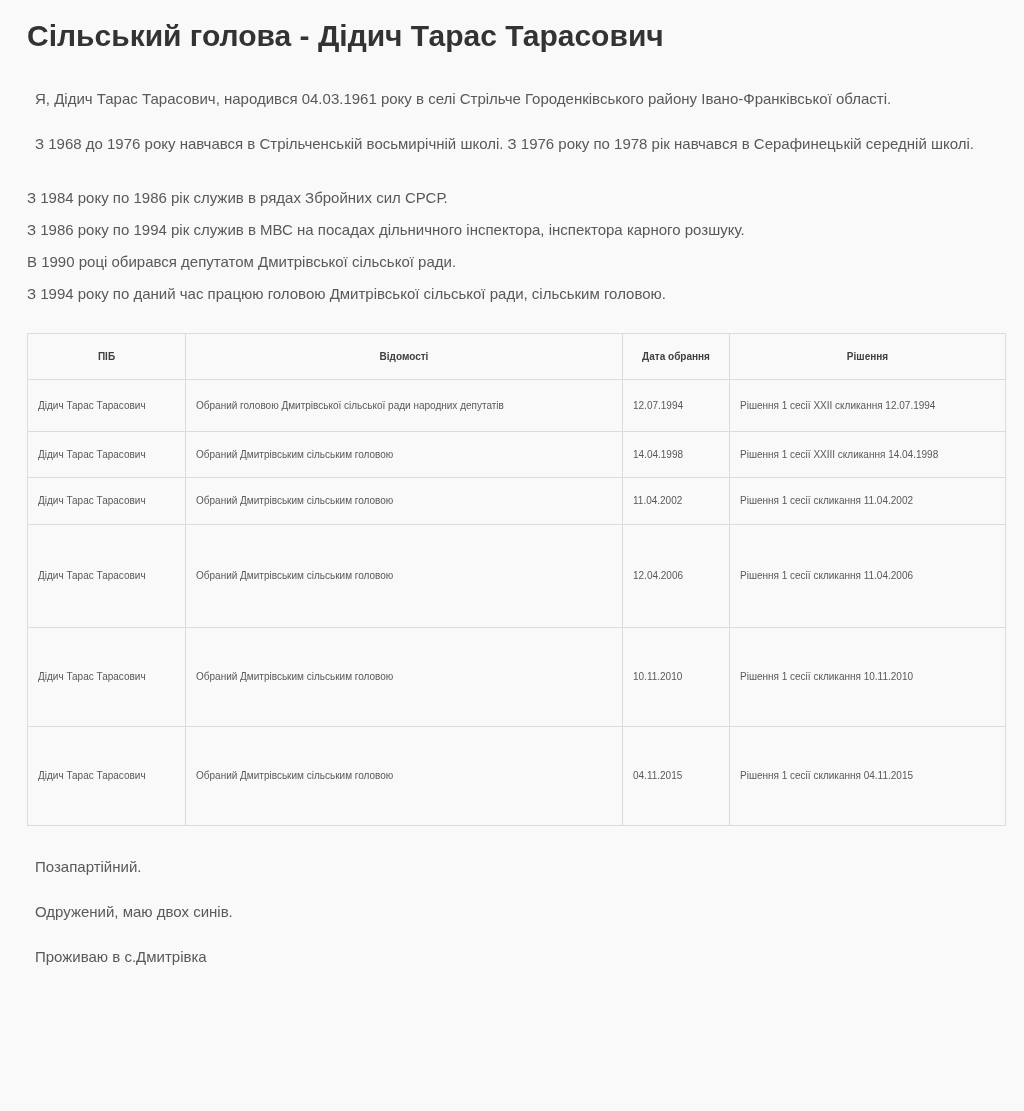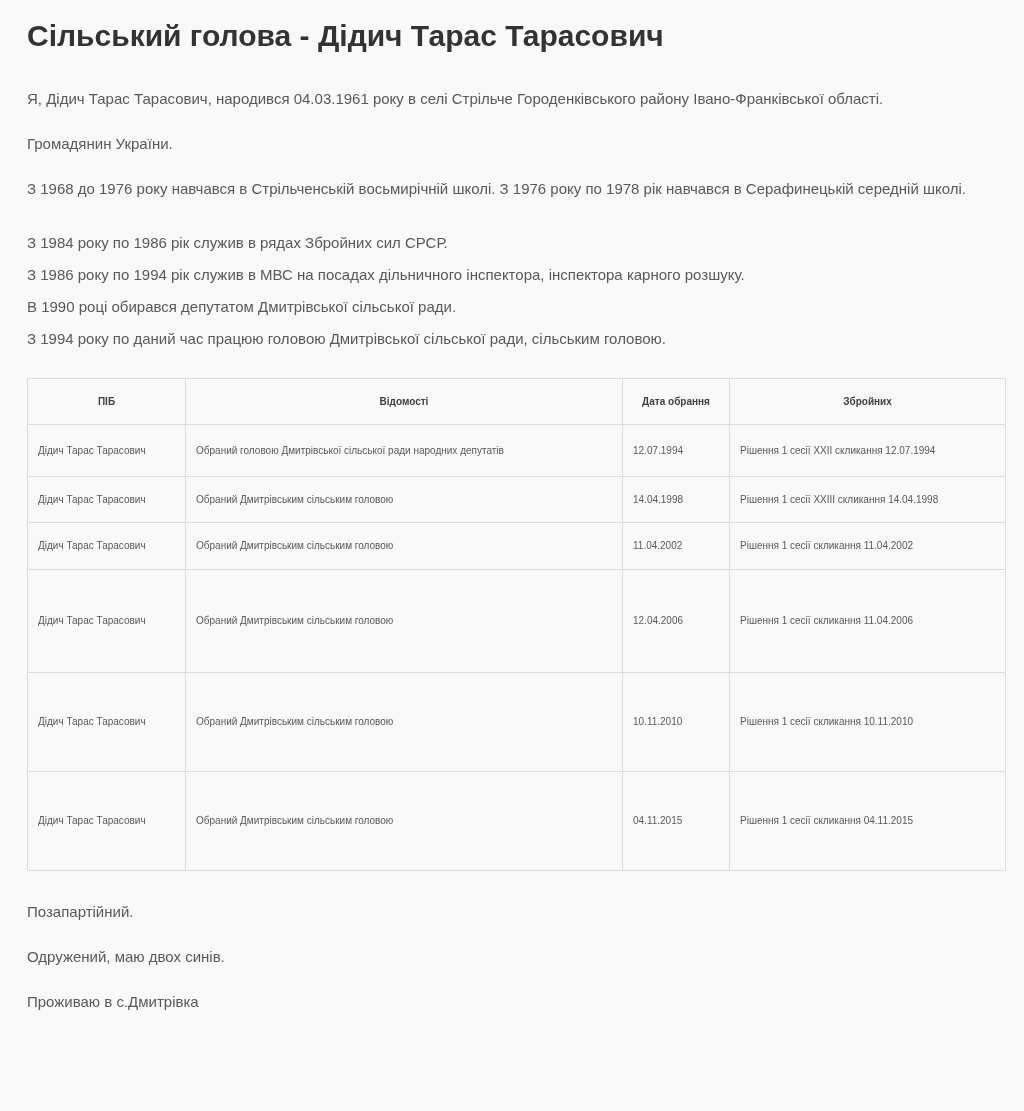--- a/index.html
+++ b/index.html
@@ -19,21 +19,21 @@
     color: #595959;
   }
   h1.page-title {
     margin: 4px 0 32px 0;
     font-size: 30px;
     line-height: 1.2;
     font-weight: bold;
     color: #333333;
   }
   p.para {
-    margin: 0 0 19px 0;
+    margin: 0 0 19px 8px;
     font-size: 15px;
     line-height: 26px;
     color: #595959;
   }
   .career-block {
     margin: 28px 0 26px 0;
   }
   .career-block p.tight {
     margin: 0 0 6px 0;
     font-size: 15px;
@@ -79,21 +79,20 @@
 </style>
 </head>
 <body>
 
 <div class="page">
 
   <h1 class="page-title">Сільський голова - Дідич Тарас Тарасович</h1>
 
   <p class="para">Я, Дідич Тарас Тарасович, народився 04.03.1961 року  в селі Стрільче Городенківського району Івано-Франківської області.</p>
 
-  <p class="para">Громадянин України.</p>
 
   <p class="para">З 1968 до 1976 року навчався в Стрільченській восьмирічній школі.  З 1976 року по 1978 рік навчався в Серафинецькій середній школі.</p>
 
 
   <div class="career-block">
     <p class="tight">З 1984 року по 1986 рік служив в рядах Збройних сил СРСР.</p>
     <p class="tight">З 1986 року по 1994 рік служив в МВС на  посадах дільничного інспектора, інспектора карного розшуку.</p>
     <p class="tight">В 1990 році обирався депутатом Дмитрівської сільської ради.</p>
     <p class="tight">З 1994 року по даний час  працюю головою Дмитрівської сільської ради, сільським головою.</p>
   </div>
@@ -103,21 +102,21 @@
       <col class="c-name">
       <col class="c-info">
       <col class="c-date">
       <col class="c-basis">
     </colgroup>
     <thead>
       <tr>
         <th>ПІБ</th>
         <th>Відомості</th>
         <th>Дата обрання</th>
-        <th>Збройних</th>
+        <th>Рішення</th>
       </tr>
     </thead>
     <tbody>
       <tr>
         <td>Дідич Тарас Тарасович</td>
         <td>Обраний головою Дмитрівської сільської ради народних депутатів</td>
         <td>12.07.1994</td>
         <td>Рішення 1 сесії XXII скликання 12.07.1994</td>
       </tr>
       <tr>

